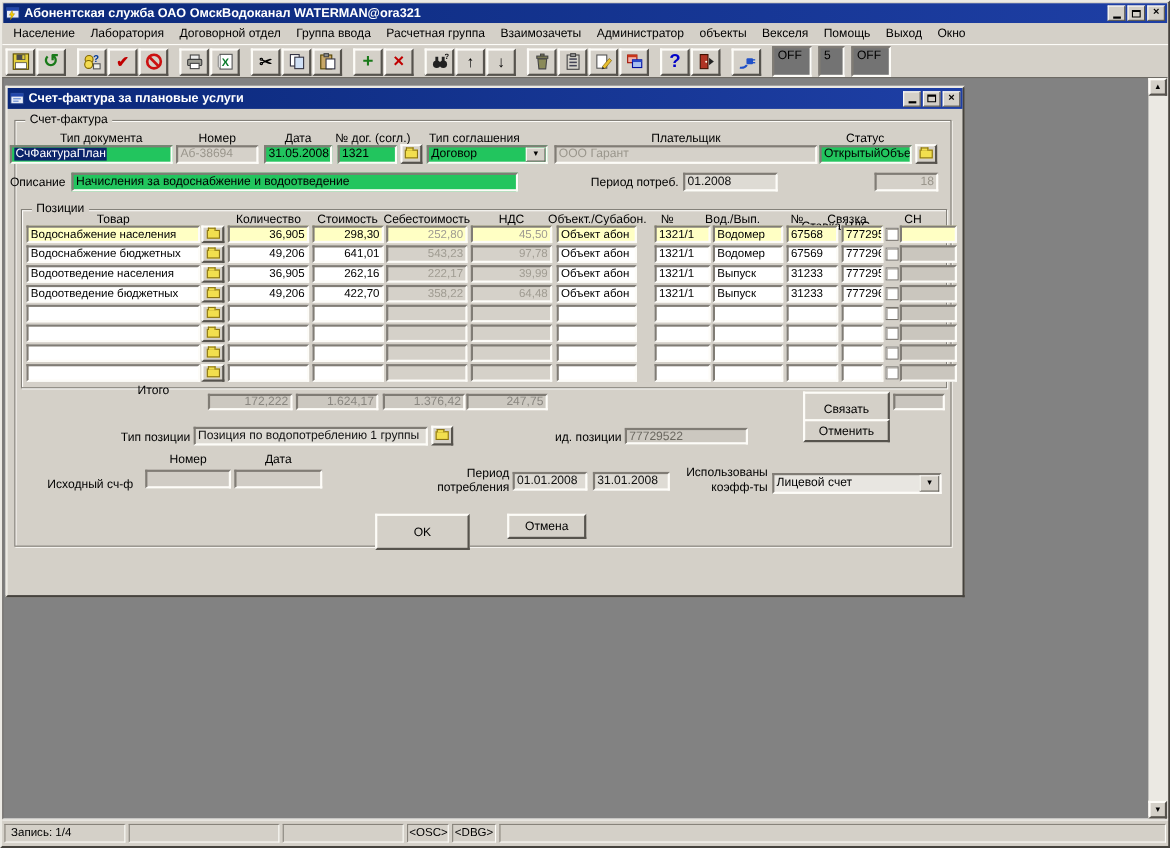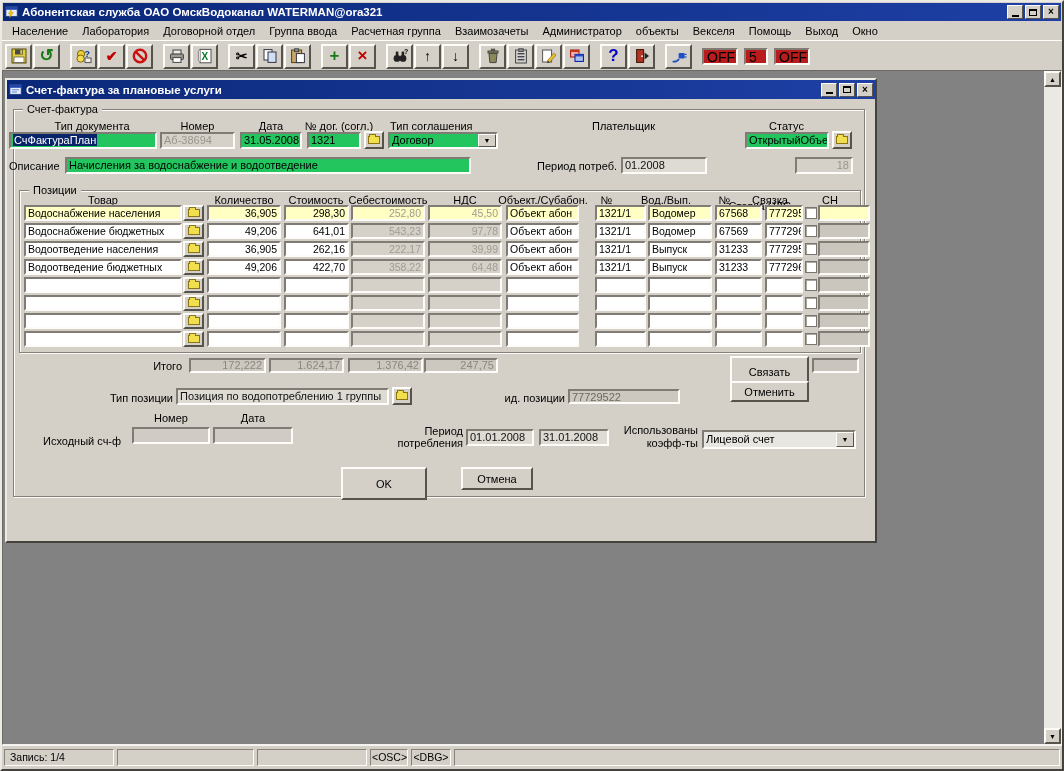--- a/index.html
+++ b/index.html
@@ -21,22 +21,22 @@
   .menubar{position:absolute;top:19px;left:0;right:0;height:19px;display:flex;align-items:center;
            padding:0 3px;background:#d4d0c8;}
   .mi{padding:2px 7px;white-space:nowrap;cursor:default;}
   
   .toolbar{position:absolute;top:38px;left:0;right:0;height:30px;display:flex;align-items:center;
            padding:0 3px;background:#d4d0c8;border-top:1px solid #fdfcf8;}
   .tbtn{width:27px;height:25px;box-sizing:border-box;background:#d4d0c8;border:2px solid;
         border-color:#fdfcf8 #56534d #56534d #fdfcf8;display:flex;align-items:center;justify-content:center;
         padding:0;margin-right:1px;cursor:default;}
   .tsep{width:9px;height:25px;}
-  .tfld{box-sizing:border-box;height:17px;border:2px solid;border-color:#807c75 #fdfcf8 #fdfcf8 #807c75;
-        background:#b91c1c;font-size:14px;line-height:15px;padding:0 3px;margin-right:6px;}
+  .tfld{box-sizing:border-box;height:28px;border:2px solid;border-color:#807c75 #fdfcf8 #fdfcf8 #807c75;
+        background:#737373;font-size:11px;line-height:15px;padding:0 3px;margin-right:6px;}
   .g{font-size:14px;line-height:14px;font-weight:bold;}
   .green{color:#1a7a1a;} .red{color:#c00000;} .blue{color:#0000c8;} .black{color:#000;}
   .big{font-size:17px;line-height:16px;}
   
   .mdi{position:absolute;top:68px;left:0;right:0;bottom:24px;background:#828282;
        border:1px solid;border-color:#6d6a64 #f4f2ee #f4f2ee #6d6a64;}
   .vscroll{position:absolute;top:0;right:0;bottom:0;width:17px;background:#ebe9e3;}
   .sbtn{position:absolute;left:0;width:17px;height:16px;box-sizing:border-box;background:#d4d0c8;
         border:2px solid;border-color:#fdfcf8 #56534d #56534d #fdfcf8;display:flex;align-items:center;
         justify-content:center;font-size:7px;padding:0;cursor:default;}
@@ -325,20 +325,21 @@
         <div class="fld" style="left:300px;top:33px;width:54px;">1321</div>
         <button class="fbtn2" style="left:357px;top:32px;">
             <span class="folder"></span>
           </button>
         <div class="fld dd" style="left:381px;top:33px;width:110px;">
           <span class="ddval">Договор</span>
           <span class="ddbtn">
               <span>▼</span>
             </span>
         </div>
+        <div class="fld dis" style="left:497px;top:33px;width:239px;">ООО Гарант</div>
         <div class="fld" style="left:738px;top:33px;width:84px;">ОткрытыйОбъе</div>
         <button class="fbtn2" style="left:825px;top:32px;">
             <span class="folder"></span>
           </button>
 
         <span class="lbl" style="left:2px;top:61px;">Описание</span>
         <div class="fld" style="left:58px;top:58px;width:406px;">Начисления за водоснабжение и водоотведение</div>
         <span class="lbl r" style="left:470px;top:61px;width:140px;">Период потреб.</span>
         <div class="fld lg" style="left:614px;top:58px;width:86px;">01.2008</div>
         <span class="lbl r" style="left:704px;top:61px;width:80px;margin-top:40px;">Ставка НДС</span>
@@ -493,21 +494,21 @@
           <div class="cell w-vat gray"></div>
           <div class="cell w-obj"></div>
           <div class="cell w-objno"></div>
           <div class="cell w-meter"></div>
           <div class="cell w-meterno"></div>
           <div class="cell w-link"></div>
           <span class="chkbox"></span>
           <div class="cell w-sn snc"></div>
         </div>
 
-        <span class="lbl r" style="left:90px;top:261px;width:85px;">Итого</span>
+        <span class="lbl r" style="left:90px;top:250px;width:85px;text-align:center;">Итого</span>
         <div class="fld tot" style="left:182px;top:259px;width:77px;height:15px;line-height:11px;">172,222</div>
         <div class="fld tot" style="left:262px;top:259px;width:75px;height:15px;line-height:11px;">1.624,17</div>
         <div class="fld tot" style="left:341px;top:259px;width:75px;height:15px;line-height:11px;">1.376,42</div>
         <div class="fld tot" style="left:417px;top:259px;width:74px;height:15px;line-height:11px;">247,75</div>
 
         <button class="btn" style="left:723px;top:257px;width:79px;height:32px;">Связать</button>
         <div class="fld" style="left:805px;top:259px;width:47px;height:15px;background:#c9c5be;"></div>
         <button class="btn" style="left:723px;top:282px;width:79px;height:21px;">Отменить</button>
 
         <span class="lbl r" style="left:60px;top:293px;width:106px;">Тип позиции</span>

